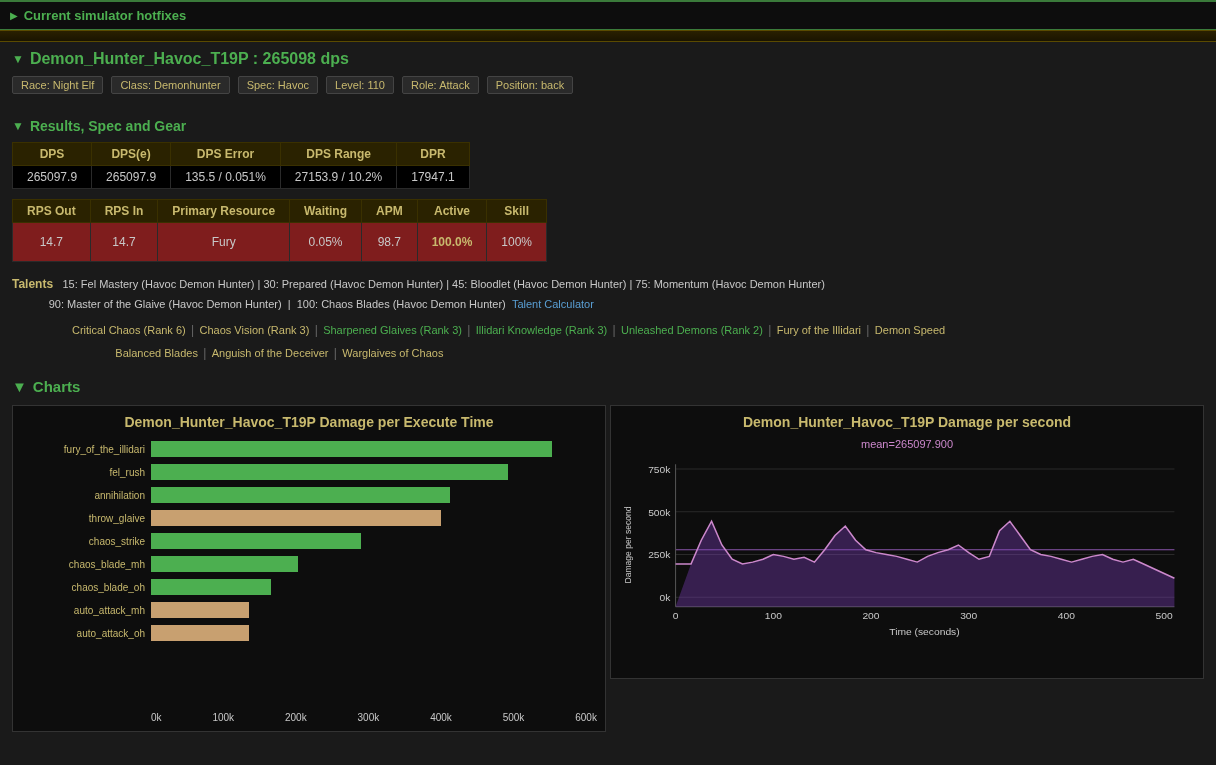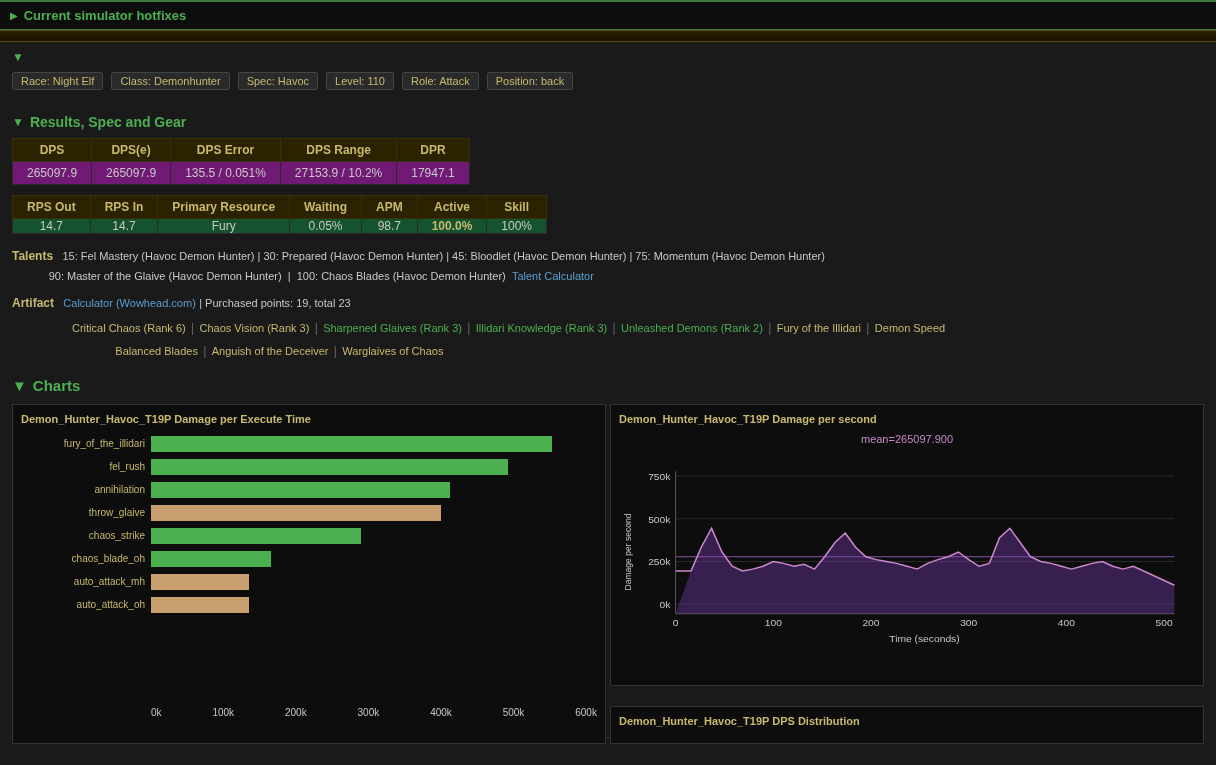--- a/index.html
+++ b/index.html
@@ -80,21 +80,21 @@
     .stats-table th {
       background: #2a2200;
       color: #c8b96e;
       font-weight: bold;
       padding: 4px 14px;
       border: 1px solid #3a3000;
       text-align: center;
       font-size: 12px;
     }
     .stats-table td {
-      background: #701a75;
+      background: #000000;
       color: #c8c8c8;
       padding: 4px 14px;
       border: 1px solid #2a2a2a;
       text-align: center;
       font-size: 12px;
     }
 
     .rps-table {
       border-collapse: collapse;
       width: auto;
@@ -103,23 +103,23 @@
     .rps-table th {
       background: #2a2200;
       color: #c8b96e;
       font-weight: bold;
       padding: 4px 14px;
       border: 1px solid #3a3000;
       text-align: center;
       font-size: 12px;
     }
     .rps-table td {
-      background: #14532d;
+      background: #7f1d1d;
       color: #c8c8c8;
-      padding: 0 14px;
+      padding: 12px 14px;
       border: 1px solid #2a2a2a;
       text-align: center;
       font-size: 12px;
     }
     .active-col { color: #c8b96e !important; font-weight: bold; }
 
     .talent-row {
       margin-top: 12px;
       line-height: 1.7;
     }
@@ -197,22 +197,23 @@
     }
 
     .chart-box {
       background: #0d0d0d;
       border: 1px solid #333;
       padding: 8px;
       position: relative;
     }
 
     .chart-title {
-      color: #c8b96e;
-      font-size: 11px;
+      text-align: center;
+      color: #c8b96e;
+      font-size: 14px;
       margin-bottom: 8px;
       font-weight: bold;
     }
 
     
     .bar-chart-container {
       position: relative;
       height: 270px;
     }
 
@@ -256,38 +257,43 @@
     
     .line-chart-container {
       position: relative;
       height: 220px;
     }
 
     .mean-label {
       text-align: center;
       color: #cc88cc;
       font-size: 11px;
-      margin-bottom: 12px;
+      margin-bottom: 0;
     }
     .grid-line { stroke: #2a2a2a; stroke-width: 1; }
   </style>
 </head>
 <body>
 
 <div class="hotfix-bar">
   <span class="triangle">▶</span>
   <span class="hotfix-title">Current simulator hotfixes</span>
 </div>
 
 <div class="separator-bar"></div>
 
 <div class="main-content">
 
   <div class="section-title">
     <span class="arrow">▼</span>
+    <span>
+      <span>Demon_Hunter_Havoc_T19P</span>
+      <span> : </span>
+      <span>265098 dps</span>
+    </span>
   </div>
 
   <div class="char-info">
     <span class="char-badge">Race: <span>Night Elf</span></span>
     <span class="char-badge">Class: <span>Demonhunter</span></span>
     <span class="char-badge">Spec: <span>Havoc</span></span>
     <span class="char-badge">Level: <span>110</span></span>
     <span class="char-badge">Role: <span>Attack</span></span>
     <span class="char-badge">Position: <span>back</span></span>
   </div>
@@ -349,26 +355,20 @@
 
   <div class="talent-row">
     <span class="talent-label">Talents</span>
     <span class="talent-text">
       15: Fel Mastery (Havoc Demon Hunter) | 30: Prepared (Havoc Demon Hunter) | 45: Bloodlet (Havoc Demon Hunter) | 75: Momentum (Havoc Demon Hunter)<br>
       &nbsp;&nbsp;&nbsp;&nbsp;&nbsp;&nbsp;&nbsp;&nbsp;&nbsp;&nbsp;&nbsp;&nbsp;90: Master of the Glaive (Havoc Demon Hunter) &nbsp;|&nbsp; 100: Chaos Blades (Havoc Demon Hunter)
     </span>
     <a href="#" class="talent-link"> &nbsp;Talent Calculator</a>
   </div>
 
-  <div class="artifact-row">
-    <span class="artifact-label">Artifact</span>
-    <a href="#" class="artifact-link">Calculator (Wowhead.com)</a>
-    <span class="artifact-text"> | </span>
-    <span class="artifact-text">Purchased points: 19, total 23</span>
-  </div>
 
   <div class="artifact-powers">
     <a href="#" class="power-link">Critical Chaos (Rank 6)</a><span class="power-sep"> | </span>
     <a href="#" class="power-link">Chaos Vision (Rank 3)</a><span class="power-sep"> | </span>
     <a href="#" class="power-green">Sharpened Glaives (Rank 3)</a><span class="power-sep"> | </span>
     <a href="#" class="power-green">Illidari Knowledge (Rank 3)</a><span class="power-sep"> | </span>
     <a href="#" class="power-green">Unleashed Demons (Rank 2)</a><span class="power-sep"> | </span>
     <a href="#" class="power-link">Fury of the Illidari</a><span class="power-sep"> | </span>
     <a href="#" class="power-link">Demon Speed</a><br>
     &nbsp;&nbsp;&nbsp;&nbsp;&nbsp;&nbsp;&nbsp;&nbsp;&nbsp;&nbsp;&nbsp;&nbsp;
@@ -413,20 +413,26 @@
               <div class="bar-fill bar-fill-tan" style="width:65%;"></div>
             </div>
           </div>
           <div class="bar-row">
             <div class="bar-label">chaos_strike</div>
             <div class="bar-outer">
               <div class="bar-fill bar-fill-green" style="width:47%;"></div>
             </div>
           </div>
           <div class="bar-row">
+            <div class="bar-label">chaos_blade_mh</div>
+            <div class="bar-outer">
+              <div class="bar-fill bar-fill-green" style="width:33%;"></div>
+            </div>
+          </div>
+          <div class="bar-row">
             <div class="bar-label">chaos_blade_oh</div>
             <div class="bar-outer">
               <div class="bar-fill bar-fill-green" style="width:27%;"></div>
             </div>
           </div>
           <div class="bar-row">
             <div class="bar-label">auto_attack_mh</div>
             <div class="bar-outer">
               <div class="bar-fill bar-fill-tan" style="width:22%;"></div>
             </div>
@@ -484,21 +490,18 @@
               <text x="530" y="178" text-anchor="middle" font-size="10" fill="#c8c8c8">500</text>
 
               <text x="297" y="195" text-anchor="middle" font-size="10" fill="#c8c8c8">Time (seconds)</text>
 
               <path d="M55,165 L70,120 L80,95 L90,75 L100,100 L110,115 L120,120 L130,118 L140,115 L150,110 L160,112 L170,115 L180,113 L190,118 L200,105 L210,90 L220,80 L230,95 L240,105 L250,108 L260,110 L270,112 L280,115 L290,118 L300,112 L310,108 L320,105 L330,100 L340,108 L350,115 L360,112 L370,85 L380,75 L390,90 L400,105 L410,110 L420,112 L430,115 L440,118 L450,115 L460,112 L470,110 L480,115 L490,118 L500,115 L510,120 L520,125 L530,130 L540,135 L540,165 Z" fill="rgba(120,60,180,0.4)" stroke="none"></path>
               <path d="M55,120 L70,120 L80,95 L90,75 L100,100 L110,115 L120,120 L130,118 L140,115 L150,110 L160,112 L170,115 L180,113 L190,118 L200,105 L210,90 L220,80 L230,95 L240,105 L250,108 L260,110 L270,112 L280,115 L290,118 L300,112 L310,108 L320,105 L330,100 L340,108 L350,115 L360,112 L370,85 L380,75 L390,90 L400,105 L410,110 L420,112 L430,115 L440,118 L450,115 L460,112 L470,110 L480,115 L490,118 L500,115 L510,120 L520,125 L530,130 L540,135" fill="none" stroke="#cc88cc" stroke-width="1.5"></path>
             </svg>
           </div>
         </div>
 
-        <div class="chart-box">
-          <div class="chart-title">Demon_Hunter_Havoc_T19P DPS Distribution</div>
-        </div>
       </div>
 
     </div>
   </div>
 
 </div>
 
 </body></html>

